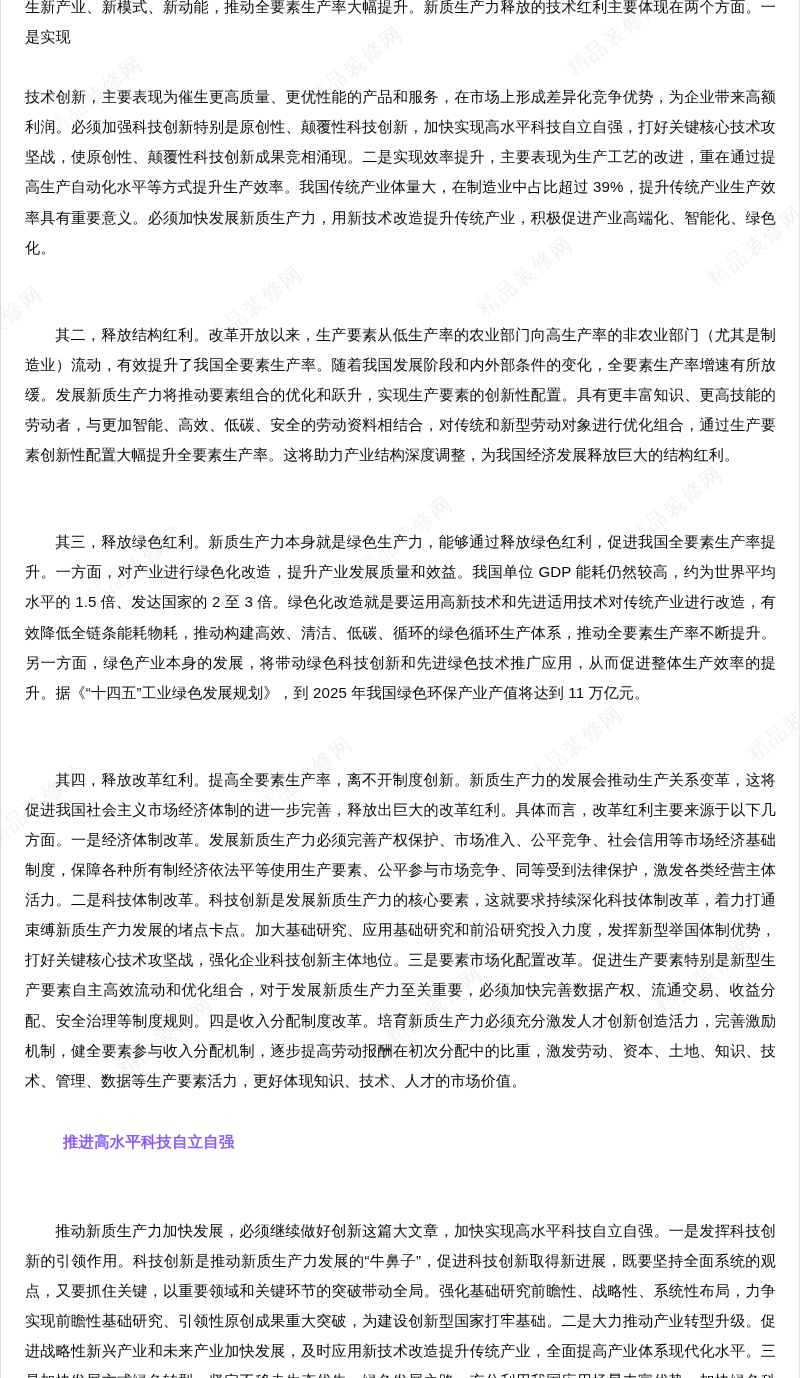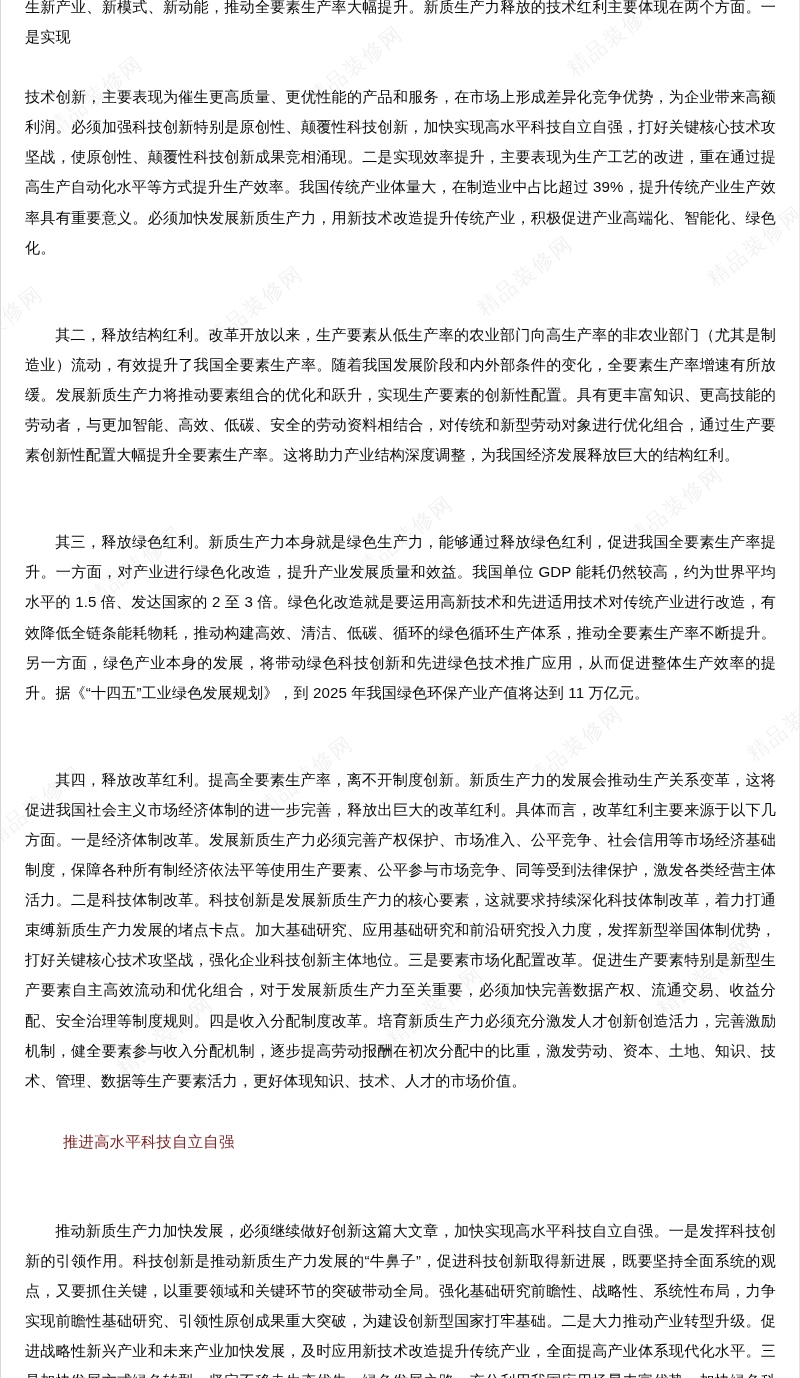--- a/index.html
+++ b/index.html
@@ -75,22 +75,22 @@
     margin-top: -8px;
   }
 
   .gap-sm  { height: 29px; }
   .gap-md  { height: 30px; }
   .gap-lg  { height: 31px; }
 
   .heading {
     font-size: 15.3px;
     line-height: 30px;
-    font-weight: 400;
-    color: #7f1d1d;
+    font-weight: 700;
+    color: #8b5cf6;
     margin: 0;
     padding-left: 38px;
     letter-spacing: 0.3px;
   }
 </style>
 </head>
 <body>
 
 <div class="page">
 

